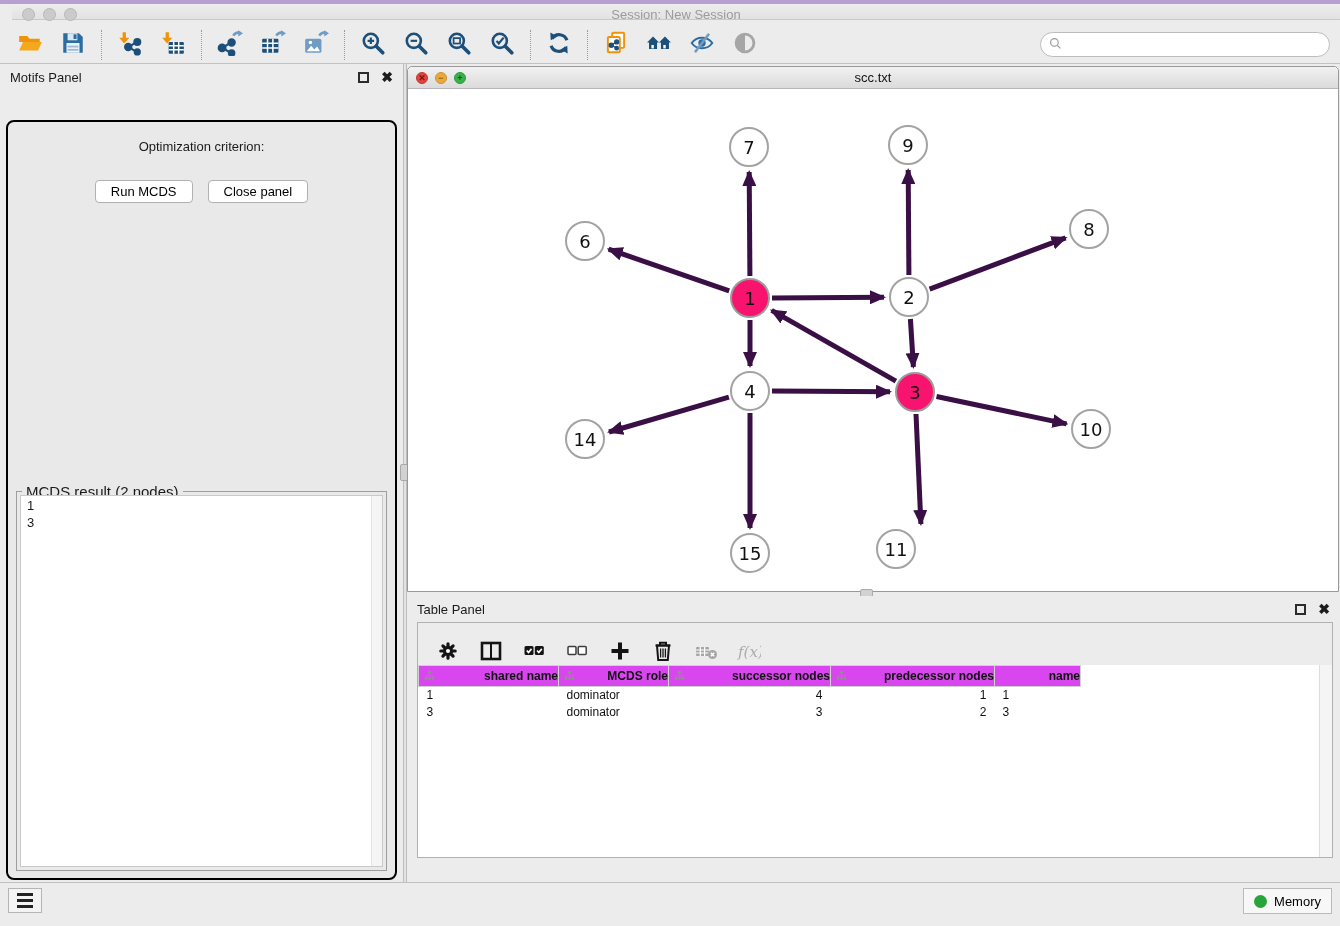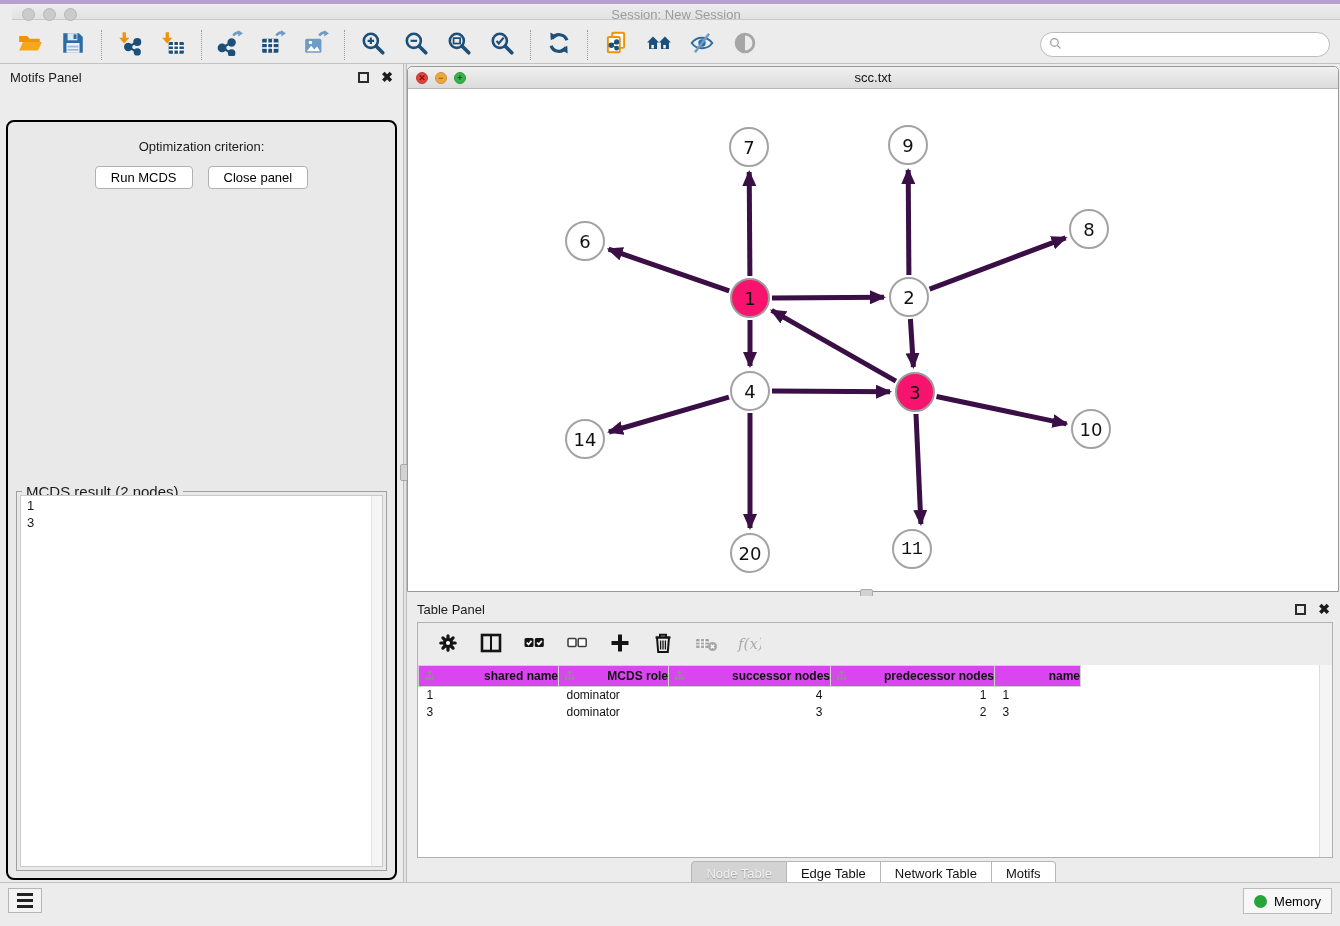--- a/index.html
+++ b/index.html
@@ -33,21 +33,21 @@
 .tab.first{border-left:1px solid #b6b6b6;border-radius:4px 0 0 4px}
 .tab.last{border-radius:0 4px 4px 0}
 .tab.active{background:#d3d3d3;color:#f2f2f2;text-shadow:0 1px 1px #9e9e9e}
 .cp-content{position:absolute;top:56px;left:6px;right:6px;bottom:10px;background:#e9e9e9;border:2px solid #000000;border-radius:8px}
 .opt-label{margin-top:17px;text-align:center}
 .select-box{margin:9px auto 0;width:312px;height:23px;background:#fff;border:1px solid #a9a9a9;border-radius:4px;display:flex;align-items:center;padding:0 7px;cursor:pointer}
 .chev{margin-left:auto;display:flex;flex-direction:column;align-items:center}
 .chev i{display:block;width:0;height:0;border-left:4px solid transparent;border-right:4px solid transparent}
 .chev .up{border-bottom:5px solid #4a4a4a;margin-bottom:3px}
 .chev .dn{border-top:5px solid #4a4a4a}
-.btn-row{margin-top:12px;display:flex;justify-content:center;gap:15px}
+.btn-row{margin-top:26px;display:flex;justify-content:center;gap:15px}
 .push-btn{height:23px;padding:0 15px;background:#fff;border:1px solid #b1b1b1;border-radius:4px;font-size:13px;font-family:"Liberation Sans",sans-serif;cursor:pointer}
 .result-group{position:absolute;left:8px;right:8px;top:369px;bottom:7px;border:1px solid #9e9e9e}
 .result-legend{position:absolute;top:-9px;left:5px;background:#e9e9e9;padding:0 4px;font-size:15px}
 .result-text{position:absolute;top:3px;left:3px;right:3px;bottom:3px;background:#fff;border:1px solid #c9c9c9;font-size:13px;line-height:17px;padding:1px 6px;white-space:pre;overflow:hidden}
 .result-scroll{position:absolute;top:4px;right:4px;bottom:4px;width:11px;background:#f5f5f5;border-left:1px solid #e4e4e4}
 
 
 #vsplit{position:absolute;top:64px;left:403px;width:4px;bottom:36px;background:#e3e3e3;border-left:1px solid #bdbdbd;border-right:1px solid #bdbdbd}
 .vhandle{position:absolute;top:400px;left:-4px;width:10px;height:17px;background:#d2d2d2;border:1px solid #a9a9a9;border-radius:2px}
 #hsplit{position:absolute;top:592px;left:407px;right:0;height:4px;background:#ececec}
@@ -63,21 +63,21 @@
 .dot.green{background:#37b24a;border:1px solid #2c9a3e;color:#0c5c1a}
 .net-title{flex:1;text-align:center;font-size:13px;color:#111}
 #net-canvas{position:absolute;top:22px;left:0;right:0;bottom:0;background:#fff;overflow:hidden}
 #edge-layer{position:absolute;left:0;top:0}
 .gnode{position:absolute;width:40px;height:40px;border:2px solid #a3a3a3;border-radius:50%;background:#fff;display:flex;align-items:center;justify-content:center;font-size:18px;font-family:"DejaVu Sans",sans-serif;color:#111;transform:translate(-50%,-50%);cursor:pointer}
 .gnode.selected{background:#f8146e;border-color:#9b9b9b}
 
 
 #table-panel{position:absolute;top:596px;left:407px;right:0;bottom:36px;background:#ececec}
 .tp-box{position:absolute;top:26px;left:10px;right:7px;bottom:32px;background:#fff;border:1px solid #b1b1b1}
-.tp-toolbar{height:42px;background:#ececec;display:flex;align-items:center;gap:17px;padding-left:17px}
+.tp-toolbar{height:42px;background:#ececec;display:flex;align-items:flex-end;gap:17px;padding-left:17px}
 .tp-btn{width:26px;height:26px;display:flex;align-items:center;justify-content:center;border:none;background:transparent;padding:0;cursor:pointer}
 .tp-table{position:absolute;top:42px;left:0;right:13px;bottom:0;overflow:hidden}
 .tp-table table{border-collapse:collapse;font-size:12px;table-layout:fixed}
 .tp-table th{background:#d946ef;border:1px solid #d0d0d0;font-weight:bold;height:21px;position:relative;text-align:right;color:#111}
 .tp-table th .th-ico{position:absolute;left:5px;top:4px}
 .tp-table td{height:17px;padding:0 8px;color:#111;overflow:hidden;white-space:nowrap}
 .tp-scroll{position:absolute;top:42px;right:0;bottom:0;width:13px;background:#f5f5f5;border-left:1px solid #ddd}
 .tp-tabs{position:absolute;bottom:4px;left:0;right:0}
 
 
@@ -329,23 +329,23 @@
       </svg>
       <div class="gnode selected" style="left: 342px; top: 209px;">1</div>
       <div class="gnode" style="left: 501px; top: 208px;">2</div>
       <div class="gnode selected" style="left: 507px; top: 303px;">3</div>
       <div class="gnode" style="left: 342px; top: 302px;">4</div>
       <div class="gnode" style="left: 177px; top: 152px;">6</div>
       <div class="gnode" style="left: 341px; top: 58px;">7</div>
       <div class="gnode" style="left: 681px; top: 140px;">8</div>
       <div class="gnode" style="left: 500px; top: 56px;">9</div>
       <div class="gnode" style="left: 683px; top: 340px;">10</div>
-      <div class="gnode" style="left: 504px; top: 460px; font-family: Liberation Mono, monospace;">11</div>
+      <div class="gnode" style="left: 488px; top: 460px;">11</div>
       <div class="gnode" style="left: 177px; top: 350px;">14</div>
-      <div class="gnode" style="left: 342px; top: 464px;">20</div>
+      <div class="gnode" style="left: 342px; top: 464px;">15</div>
     </div>
 </div>
 
 <div id="hsplit">
     <div class="hhandle"></div>
   </div>
 
 <div id="table-panel">
   <div class="panel-header">
     <span>Table Panel</span>
@@ -472,26 +472,20 @@
               <td style="text-align:left">dominator</td>
               <td style="text-align:right">3</td>
               <td style="text-align:right">2</td>
               <td style="text-align:left">3</td>
             </tr>
           </tbody>
         </table>
       </div>
     <div class="tp-scroll"></div>
   </div>
-  <div class="tp-tabs" id="tp-tabs">
-      <span class="tab first active">Node Table</span>
-      <span class="tab">Edge Table</span>
-      <span class="tab">Network Table</span>
-      <span class="tab last">Motifs</span>
-    </div>
 </div>
 
 <div id="statusbar">
   <button class="menu-btn">
     <i></i>
       <i></i>
       <i></i>
   </button>
   <button class="memory-btn">
     <span class="memory-dot"></span>

